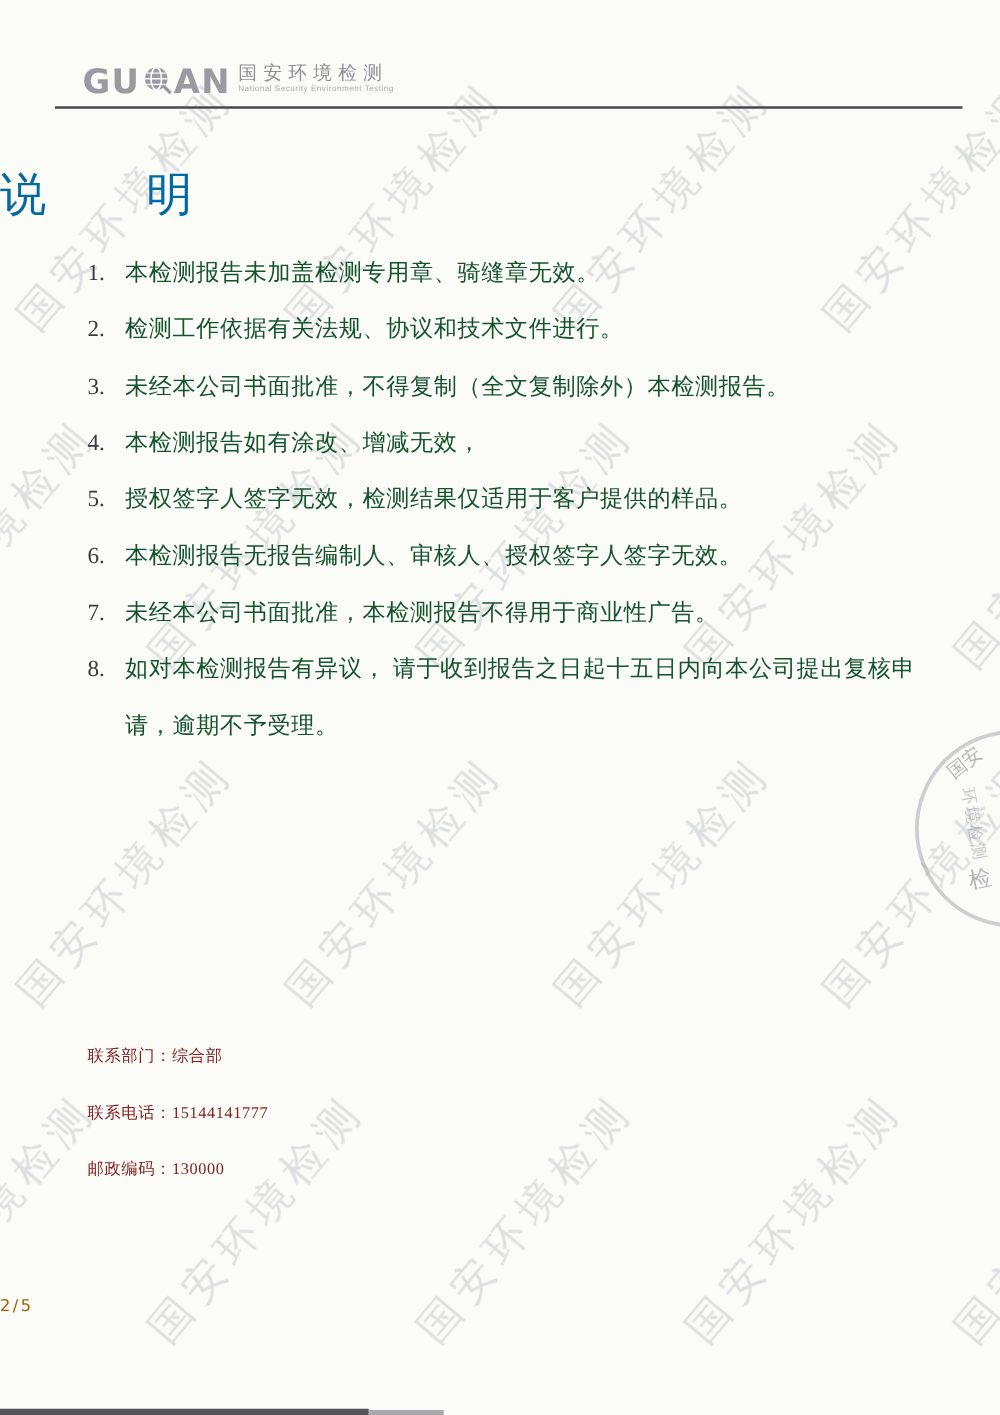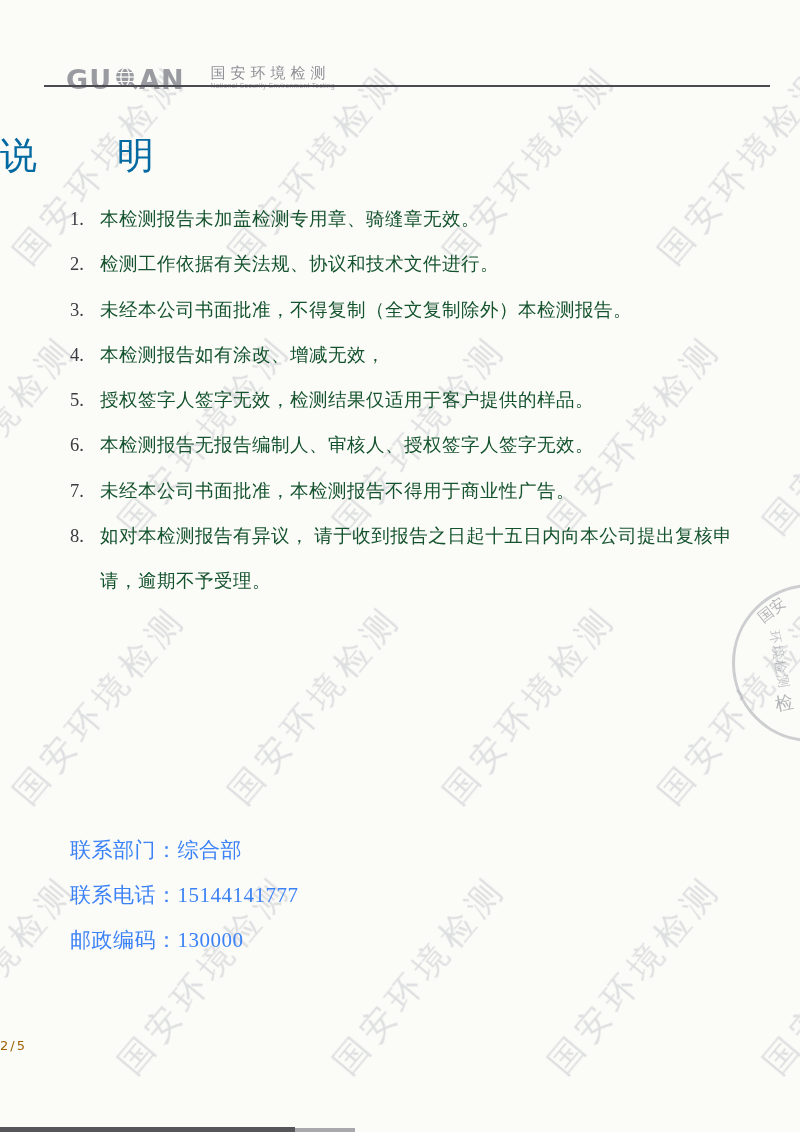--- a/index.html
+++ b/index.html
@@ -30,21 +30,21 @@
     border:3px solid rgba(140,142,152,0.42);
     border-radius:50%;
     z-index:2;
   }
   .seal-t{position:absolute;font-size:15px;color:rgba(120,122,132,0.55);white-space:nowrap;}
   .seal-top{left:22px;top:14px;transform:rotate(-38deg);}
   .seal-mid{left:14px;top:64px;font-size:13px;transform:rotate(80deg);letter-spacing:2px;color:rgba(130,132,142,0.45);}
   .seal-bot{left:40px;top:104px;font-size:18px;transform:rotate(-12deg);}
   
   .header{position:absolute;left:66px;right:40px;top:46px;height:40px;z-index:3;}
-  .logo{position:absolute;left:0;top:18px;display:flex;align-items:flex-start;gap:20px;}
+  .logo{position:absolute;left:0;top:4px;display:flex;align-items:flex-start;}
   .wordmark{
     font-family:"DejaVu Sans","Liberation Sans",sans-serif;
     font-weight:bold;font-size:27px;line-height:27px;
     color:#9a9ba1;letter-spacing:1px;display:flex;align-items:center;
   }
   .globe{margin:2px 1px 0 2px;display:inline-block;}
   .logo-names{margin-left:6px;padding-top:1px;}
   .cn-name{font-size:15px;letter-spacing:5px;color:#8f9096;line-height:17px;}
   .en-name{font-size:6.5px;color:#a7a8ae;font-family:"Liberation Sans",sans-serif;letter-spacing:0.4px;line-height:8px;}
   .report-no{
@@ -62,21 +62,21 @@
     color:#0369a1;z-index:3;letter-spacing:2px;
   }
   
   .notes{position:absolute;left:70px;right:30px;top:206px;z-index:3;}
   .note-line{display:flex;height:45.3px;align-items:flex-start;font-size:18.5px;line-height:26px;}
   .note-num{width:30px;flex:none;color:#3a3a40;}
   .note-text{color:#14532d;letter-spacing:0.5px;}
   .note-cont .note-num{visibility:hidden;}
   
   .contact{position:absolute;left:70px;top:836px;z-index:3;}
-  .contact-line{height:45.2px;font-size:21px;color:#3b82f6;letter-spacing:0.5px;}
+  .contact-line{height:45.2px;font-size:13px;color:#7f1d1d;letter-spacing:0.5px;}
   
   .page-num{
     position:absolute;left:0;right:0;top:1038px;
     font-family:"DejaVu Sans","Liberation Sans",sans-serif;
     font-weight:normal;font-size:13px;letter-spacing:2px;color:#a16207;z-index:3;
   }
   
   .scan-bar{position:absolute;left:0;bottom:0;width:295px;height:5px;background:#55555a;z-index:4;}
   .scan-bar2{position:absolute;left:295px;bottom:0;width:60px;height:4px;background:#a9a9ad;z-index:4;}
 </style>

